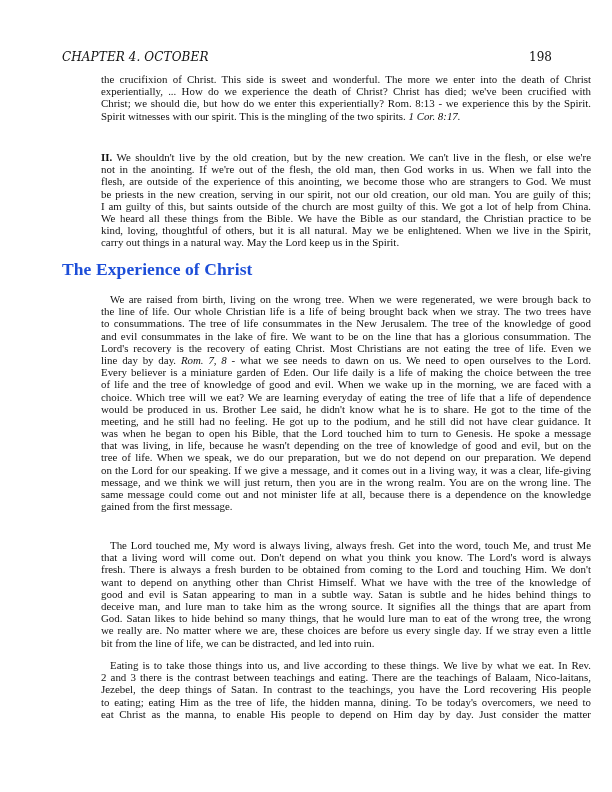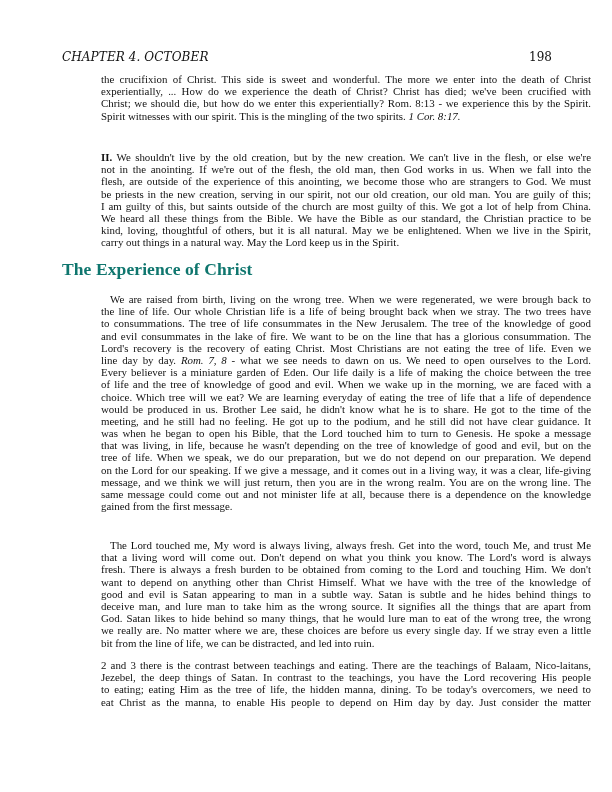--- a/index.html
+++ b/index.html
@@ -11,21 +11,21 @@
   .running-head .chap { position: absolute; left: 0; top: 0; font-style: italic; letter-spacing: 0.1px; }
   .running-head .pnum { position: absolute; right: 0; top: 0; }
   .block { position: absolute; left: 62px; width: 490px; font-size: 10.15px; margin-left: 39px; }
   .line { height: 12.2px; line-height: 12.2px; white-space: nowrap; text-align: justify;
           text-align-last: justify; overflow: hidden; font-family: "Liberation Serif", serif; font-size: 10.9px; }
   .line.last { text-align-last: left; }
   .line.indent { padding-left: 9px; }
   .it { font-style: italic; }
   .b { font-weight: bold; }
   .heading { position: absolute; left: 62px; top: 259px; font-family: "Liberation Serif", serif;
-             font-size: 17.5px; font-weight: bold; color: #0f766e; letter-spacing: 0.1px; }
+             font-size: 17.5px; font-weight: bold; color: #1d4ed8; letter-spacing: 0.1px; }
 </style>
 </head>
 <body>
 
 <div class="page">
 
   <div class="running-head">
     <span class="chap">CHAPTER 4.  OCTOBER</span>
     <span class="pnum">198</span>
   </div>
@@ -77,19 +77,20 @@
       <div class="line"><span>fresh.  There is always a fresh burden to be obtained from coming to the Lord and touching Him.  We don't</span></div>
       <div class="line"><span>want to depend on anything other than Christ Himself.  What we have with the tree of the knowledge of</span></div>
       <div class="line"><span>good and evil is Satan appearing to man in a subtle way.  Satan is subtle and he hides behind things to</span></div>
       <div class="line"><span>deceive man, and lure man to take him as the wrong source.  It signifies all the things that are apart from</span></div>
       <div class="line"><span>God.  Satan likes to hide behind so many things, that he would lure man to eat of the wrong tree, the wrong</span></div>
       <div class="line"><span>we really are.  No matter where we are, these choices are before us every single day.  If we stray even a little</span></div>
       <div class="line last"><span>bit from the line of life, we can be distracted, and led into ruin.</span></div>
     </div>
 
   <div class="block" id="p5" style="top:659px;">
+      <div class="line indent"><span>Eating is to take those things into us, and live according to these things.  We live by what we eat.  In Rev.</span></div>
       <div class="line"><span>2 and 3 there is the contrast between teachings and eating.  There are the teachings of Balaam, Nico-laitans,</span></div>
       <div class="line"><span>Jezebel, the deep things of Satan.  In contrast to the teachings, you have the Lord recovering His people</span></div>
       <div class="line"><span>to eating; eating Him as the tree of life, the hidden manna, dining.  To be today's overcomers, we need to</span></div>
       <div class="line"><span>eat Christ as the manna, to enable His people to depend on Him day by day.  Just consider the matter</span></div>
     </div>
 
 </div>
 
 </body></html>

